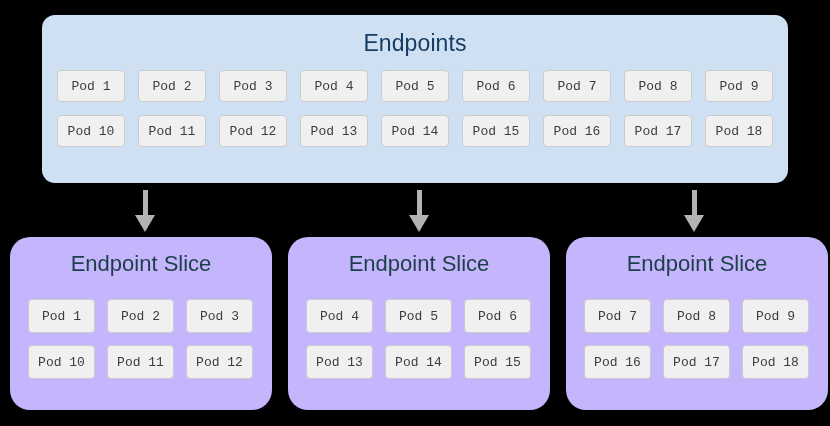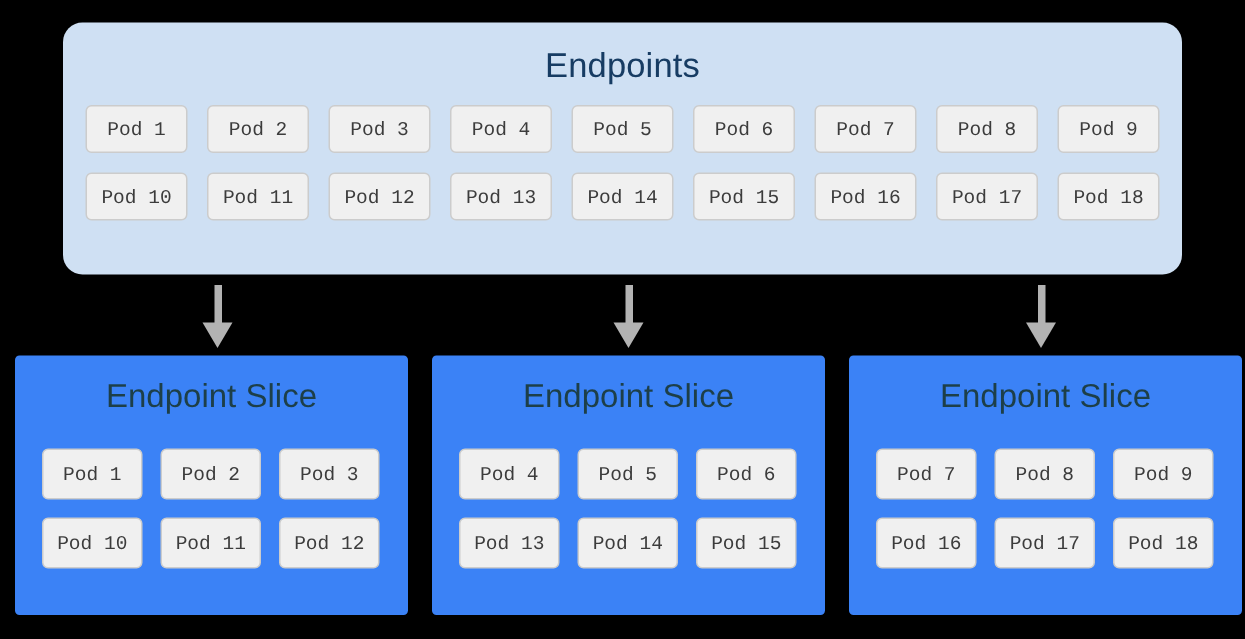--- a/index.html
+++ b/index.html
@@ -105,22 +105,22 @@
   #arrow-1 { left: 132px; top: 190px; }
   #arrow-2 { left: 406px; top: 190px; }
   #arrow-3 { left: 681px; top: 190px; }
 
   
   .slice-panel {
     position: absolute;
     top: 237px;
     width: 262px;
     height: 173px;
-    background: #3b82f6;
-    border-radius: 3px;
+    background: #c4b5fd;
+    border-radius: 20px;
     box-sizing: border-box;
   }
   #slice-0 { left: 10px; }
   #slice-1 { left: 288px; }
   #slice-2 { left: 566px; }
 
   .slice-title {
     position: absolute;
     left: 0;
     top: 13px;

